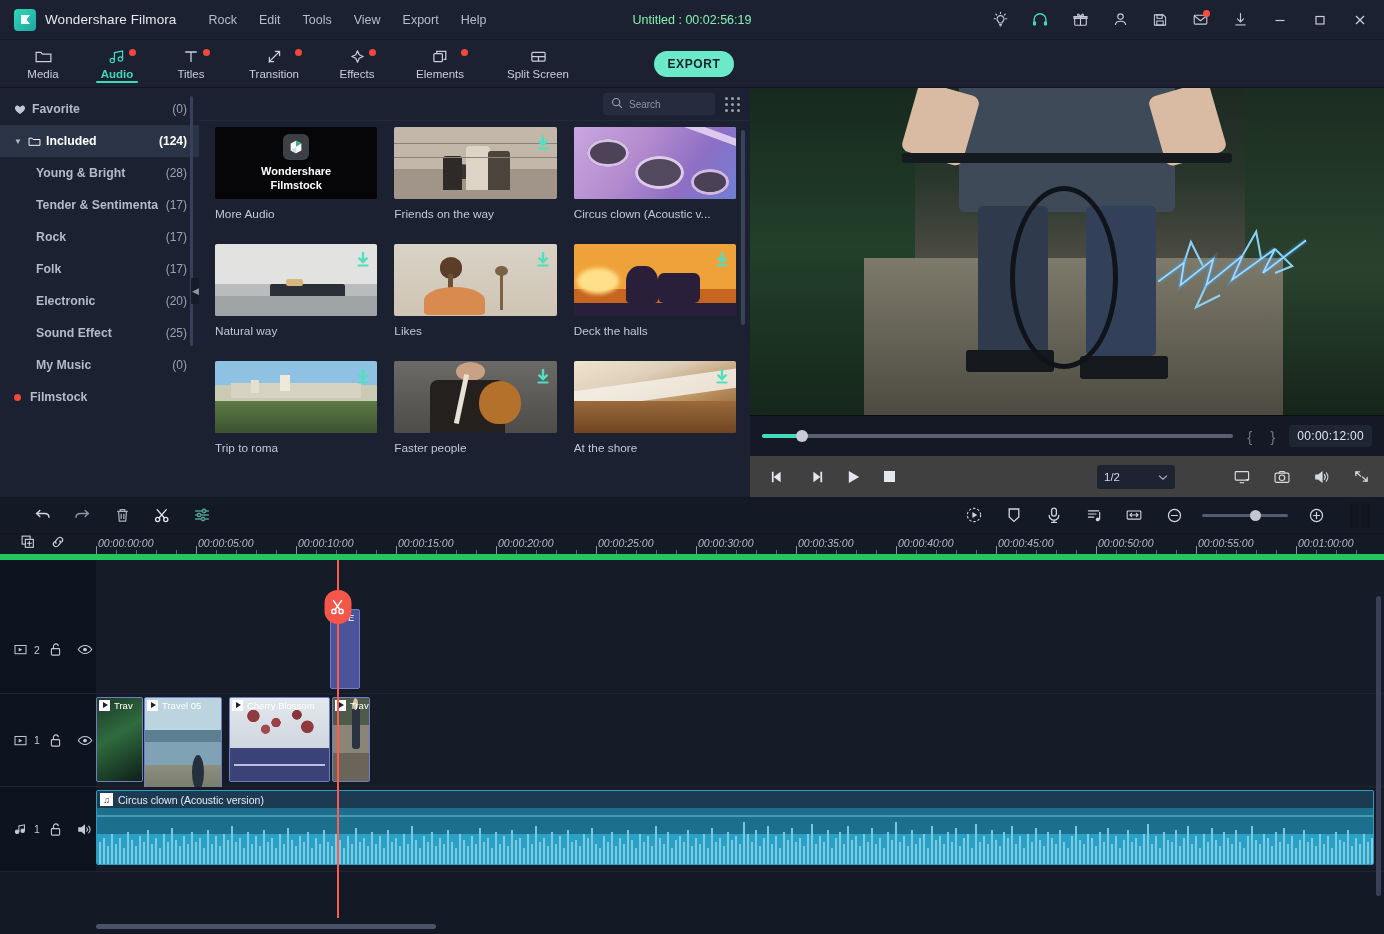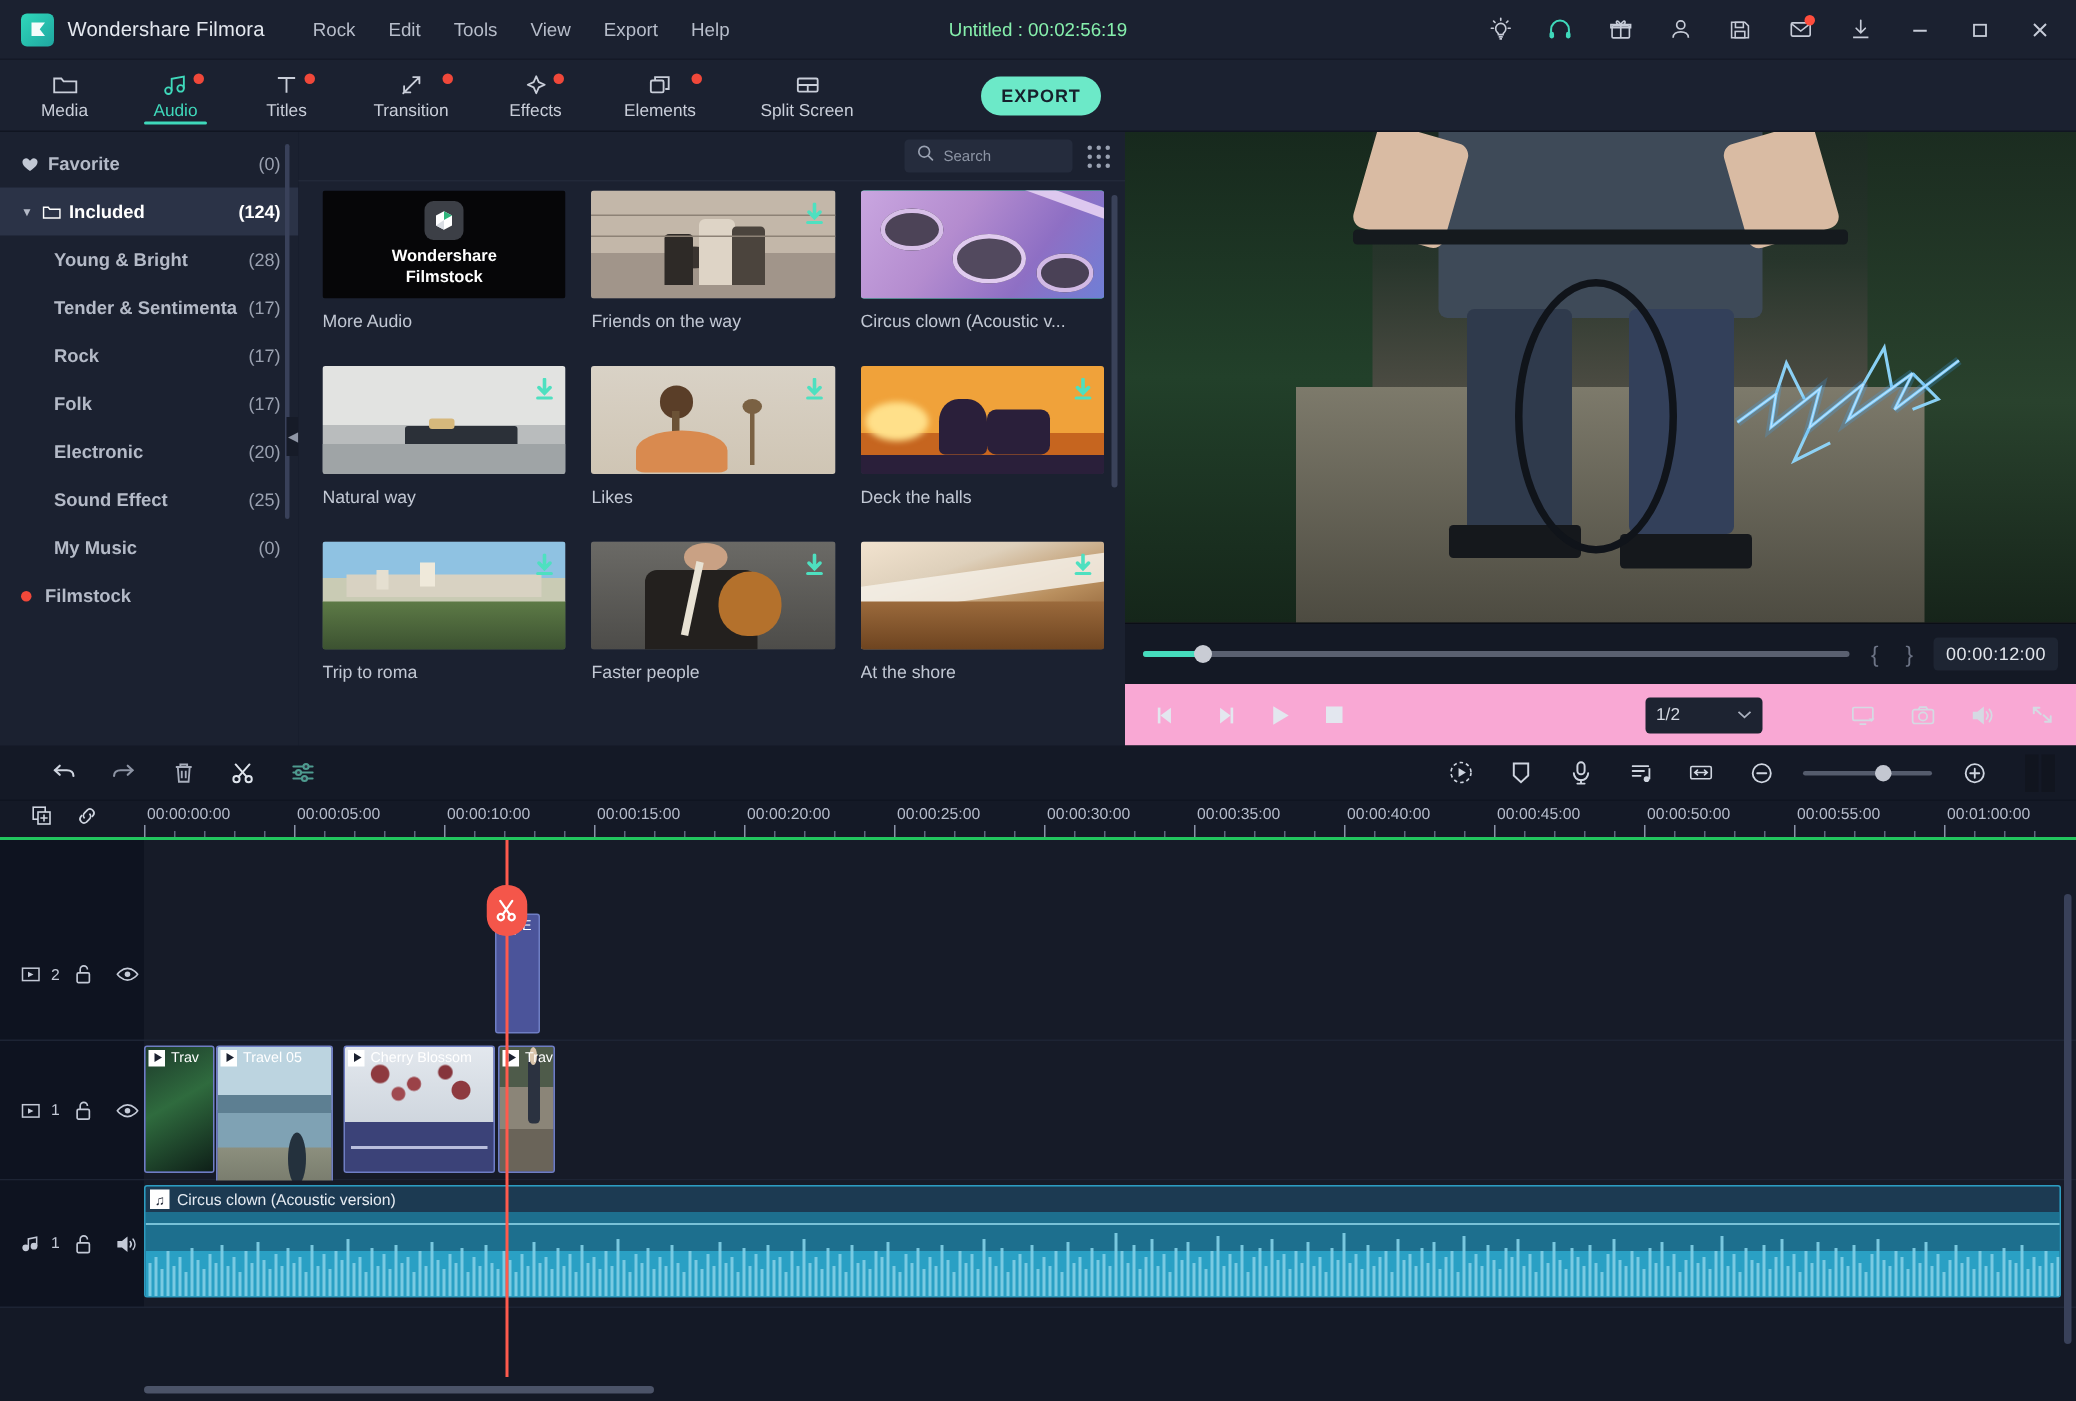--- a/index.html
+++ b/index.html
@@ -49,21 +49,21 @@
   .tabbar {
     height: 48px; flex: 0 0 48px; background: #1b2130; display: flex; align-items: stretch;
     padding-left: 6px; position: relative; border-bottom: 1px solid #101521;
   }
   .tab {
     width: 74px; display: flex; flex-direction: column; align-items: center; justify-content: center;
     position: relative; cursor: default; gap: 3px;
   }
   .tab .ticon-wrap { position: relative; height: 18px; display:flex; align-items:center; }
   .tab .tlabel { font-size: 11.5px; color: #c9ced9; }
-  .tab.active .tlabel { color: #3fd9bb; font-weight: normal; }
+  .tab.active .tlabel { color: #3fd9bb; font-weight: bold; }
   .tab.active::after {
     content: ""; position: absolute; bottom: 4px; left: 16px; right: 16px; height: 2.5px;
     background: #3fd9bb; border-radius: 2px;
   }
   .tab .dot {
     position: absolute; width: 7px; height: 7px; border-radius: 50%; background: #f0483a;
     top: 9px; right: 18px;
   }
   .tab.wide { width: 92px; }
   .export-btn {
@@ -132,39 +132,39 @@
 
   
   .preview { width: 634px; flex: 0 0 634px; background: #0a0c12; display: flex; flex-direction: column; }
   .pvideo { height: 327px; position: relative; overflow: hidden; background:#0a0c12; }
   .pbar1 { height: 41px; display: flex; align-items: center; padding: 0 12px; gap: 10px; background:#141925; border-top:1px solid #0b0e16;}
   .slider { flex: 1; height: 4px; background: #5a6070; border-radius: 2px; position: relative; }
   .slider .fill { position: absolute; left:0; top:0; height: 4px; width: 9%; background:#45dcbd; border-radius:2px; }
   .slider .knob { position:absolute; left: 7.2%; top: -4px; width: 12px; height: 12px; border-radius: 50%; background:#c9ccd4; }
   .brace { font-size: 15px; color: #6d7486; padding: 0 4px; }
   .tcode { background:#1e2533; color:#e1e5ec; font-size: 12px; padding: 4px 8px; border-radius: 3px; letter-spacing:.3px; }
-  .pbar2 { flex:1; display: flex; align-items: center; padding: 0 14px 0 20px; gap: 22px; background:#f9a8d4; }
+  .pbar2 { flex:1; display: flex; align-items: center; padding: 0 14px 0 20px; gap: 22px; background:#404040; }
   .pb-ic { display:flex; align-items:center; justify-content:center; cursor:default; }
   .ratio {
     margin-left: auto; width: 78px; height: 24px; background:#1d2331; border-radius:3px; display:flex;
     align-items:center; justify-content:space-between; padding: 0 7px; font-size:11.5px; color:#d4d9e2;
   }
   .rgap { width: 14px; }
 
   
   .tl { flex: 1; display: flex; flex-direction: column; background: #141926; min-height:0; }
   .tl-toolbar { height: 37px; flex: 0 0 37px; display:flex; align-items:center; padding-left: 22px; gap: 0; border-bottom:1px solid #0f1420;}
   .tb-ic { width: 40px; height: 30px; display:flex; align-items:center; justify-content:center; cursor:default; }
   .tb-right { margin-left:auto; display:flex; align-items:center; gap:0; padding-right: 14px; }
   .zslider { width: 86px; height: 3px; background:#555c6d; border-radius:2px; position:relative; margin: 0 8px; }
   .zslider .zk { position:absolute; left: 56%; top:-4px; width: 11px; height:11px; border-radius:50%; background:#c3c7d1; }
   .renderbar { width: 20px; height: 25px; display:flex; gap:2px; margin-left: 14px; }
   .renderbar i { flex:1; background:#11151f; display:block; }
 
-  .tl-ruler { height: 26px; flex: 0 0 26px; display:flex; position:relative; border-bottom:2px solid #22c55e; }
+  .tl-ruler { height: 26px; flex: 0 0 26px; display:flex; position:relative; border-bottom:6px solid #22c55e;font-style:italic; }
   .ruler-left { width: 96px; flex:0 0 96px; display:flex; align-items:center; gap: 14px; padding-left: 20px; }
   .ruler-track { flex:1; position: relative; overflow:hidden; }
   .rtick { position:absolute; bottom: 0; width:1px; background:#5f6880; }
   .rtick.maj { height: 8px; background:#8a93a8; }
   .rtick.min { height: 4px; }
   .rlabel { position:absolute; top: 3px; font-size: 10.5px; color:#b5bccb; white-space:nowrap; }
 
   .tl-body { flex:1; position: relative; overflow: hidden; }
   .track { display:flex; position:relative; }
   .track-head {

